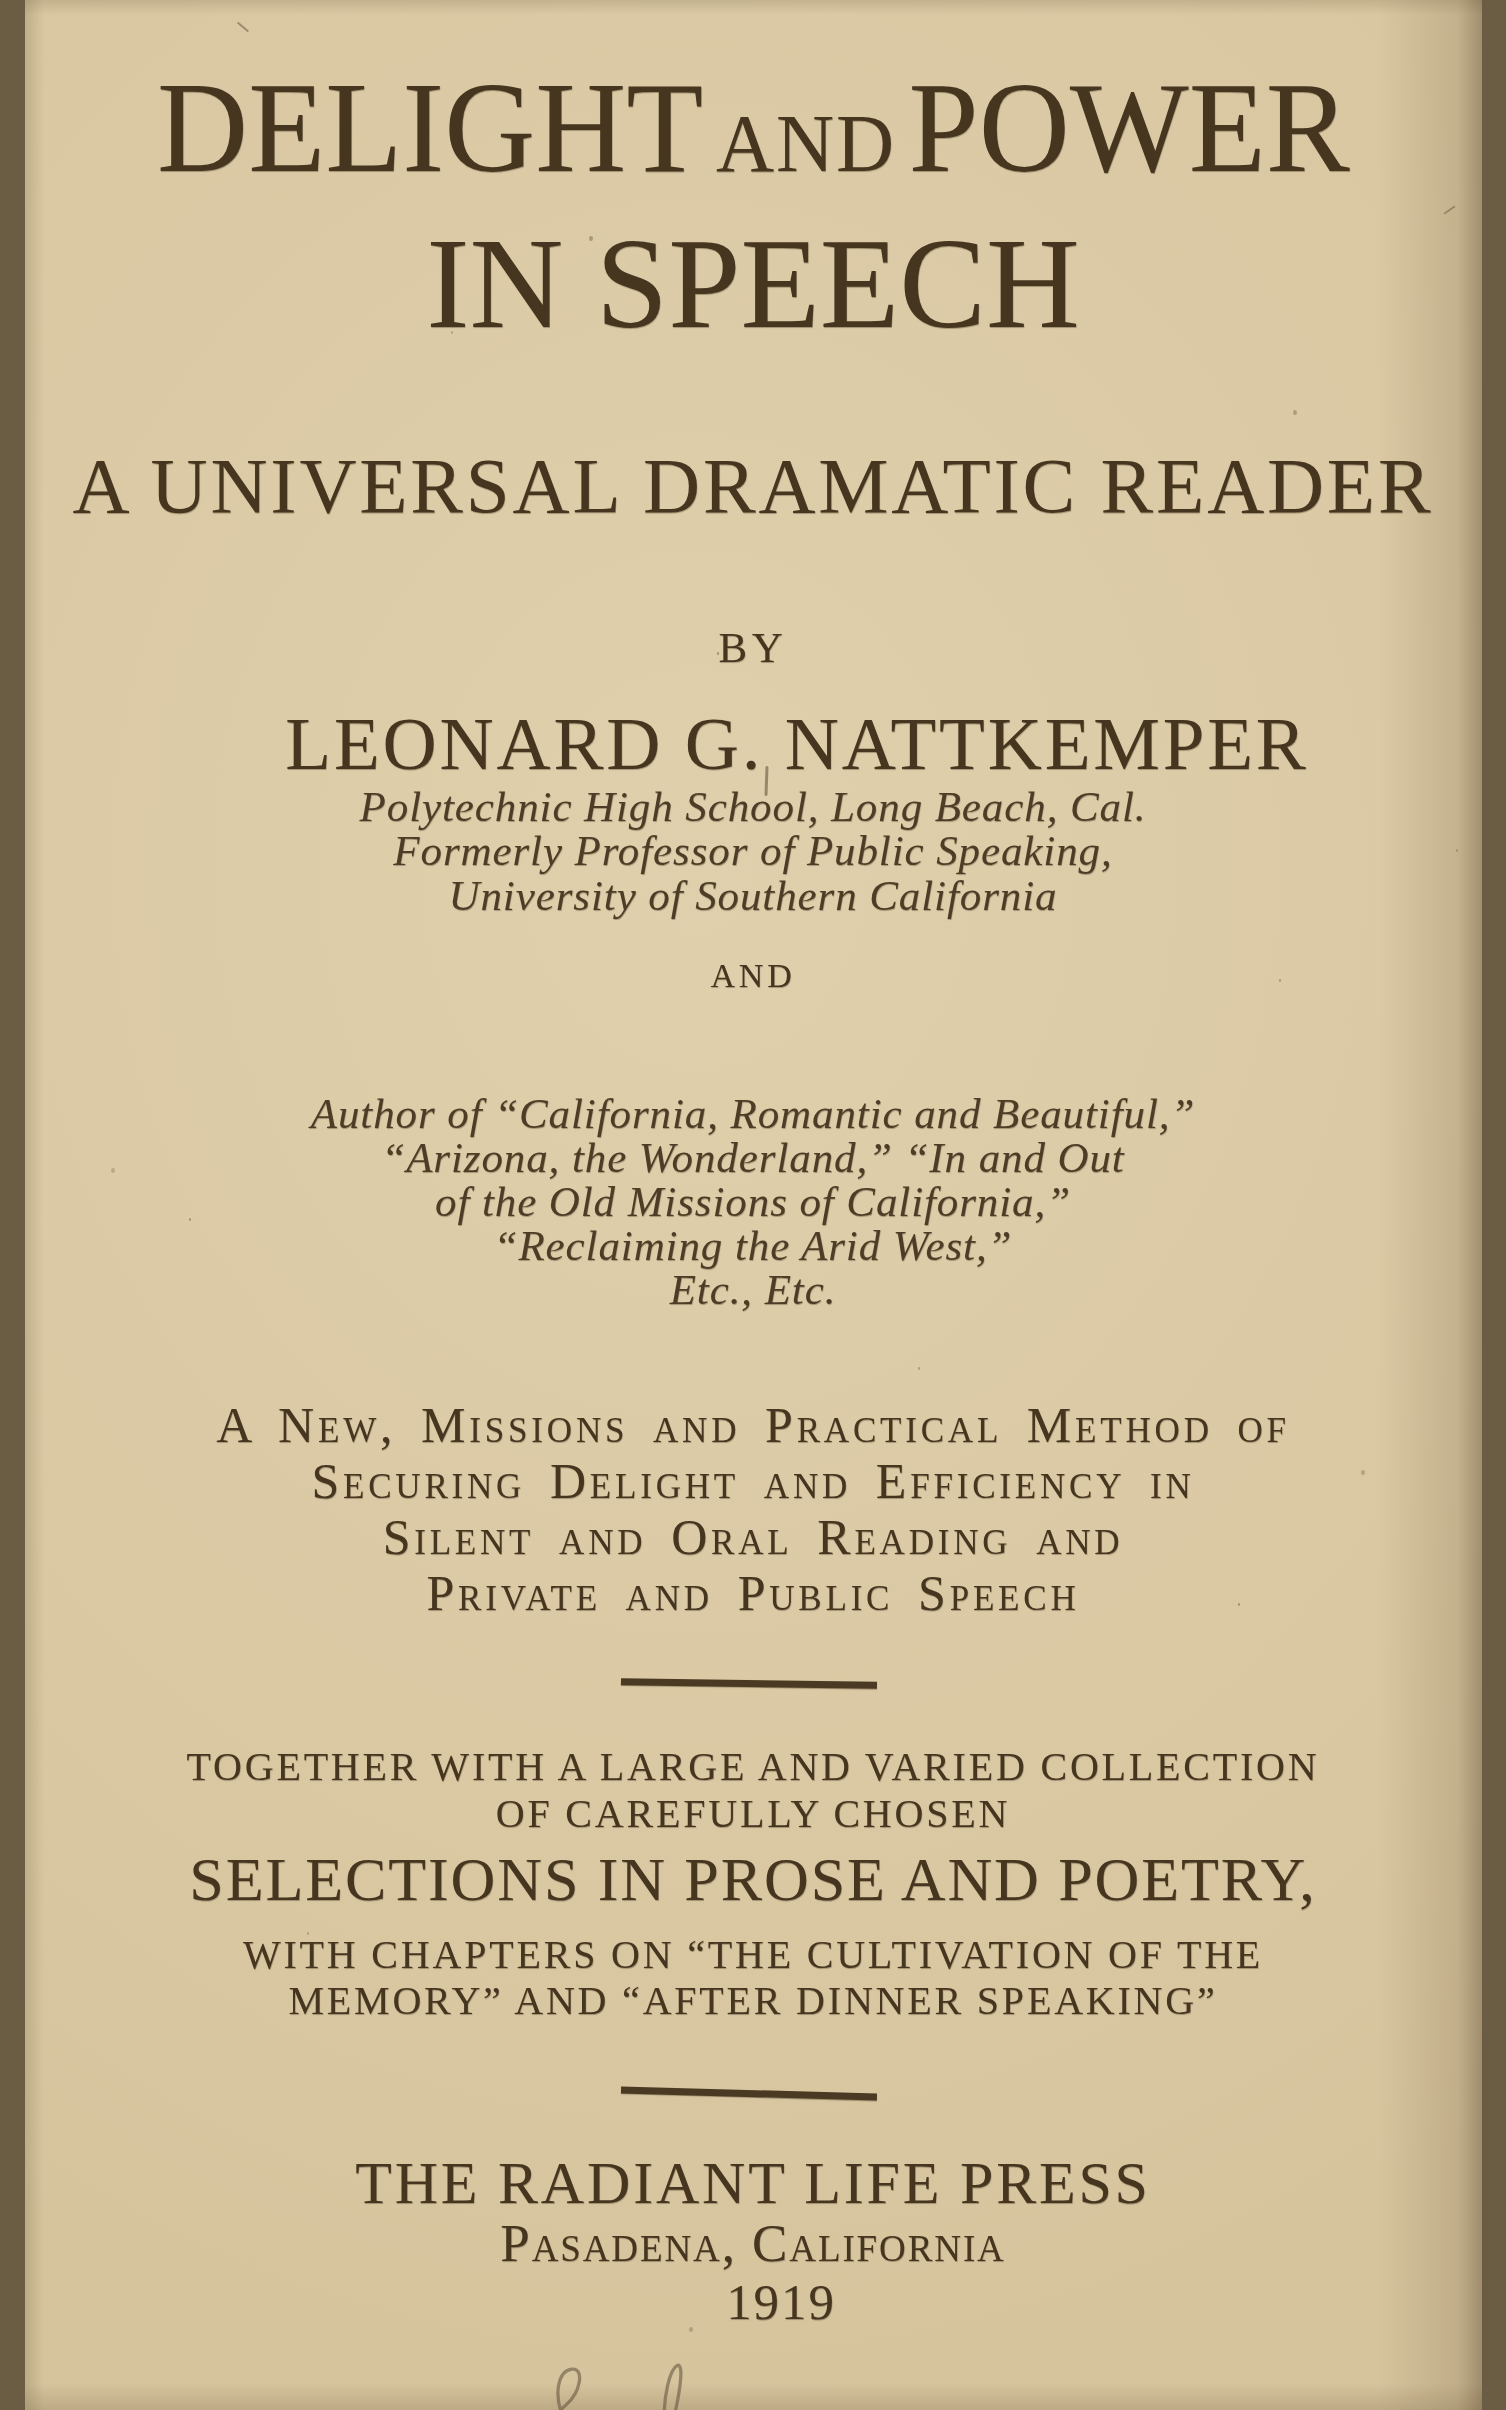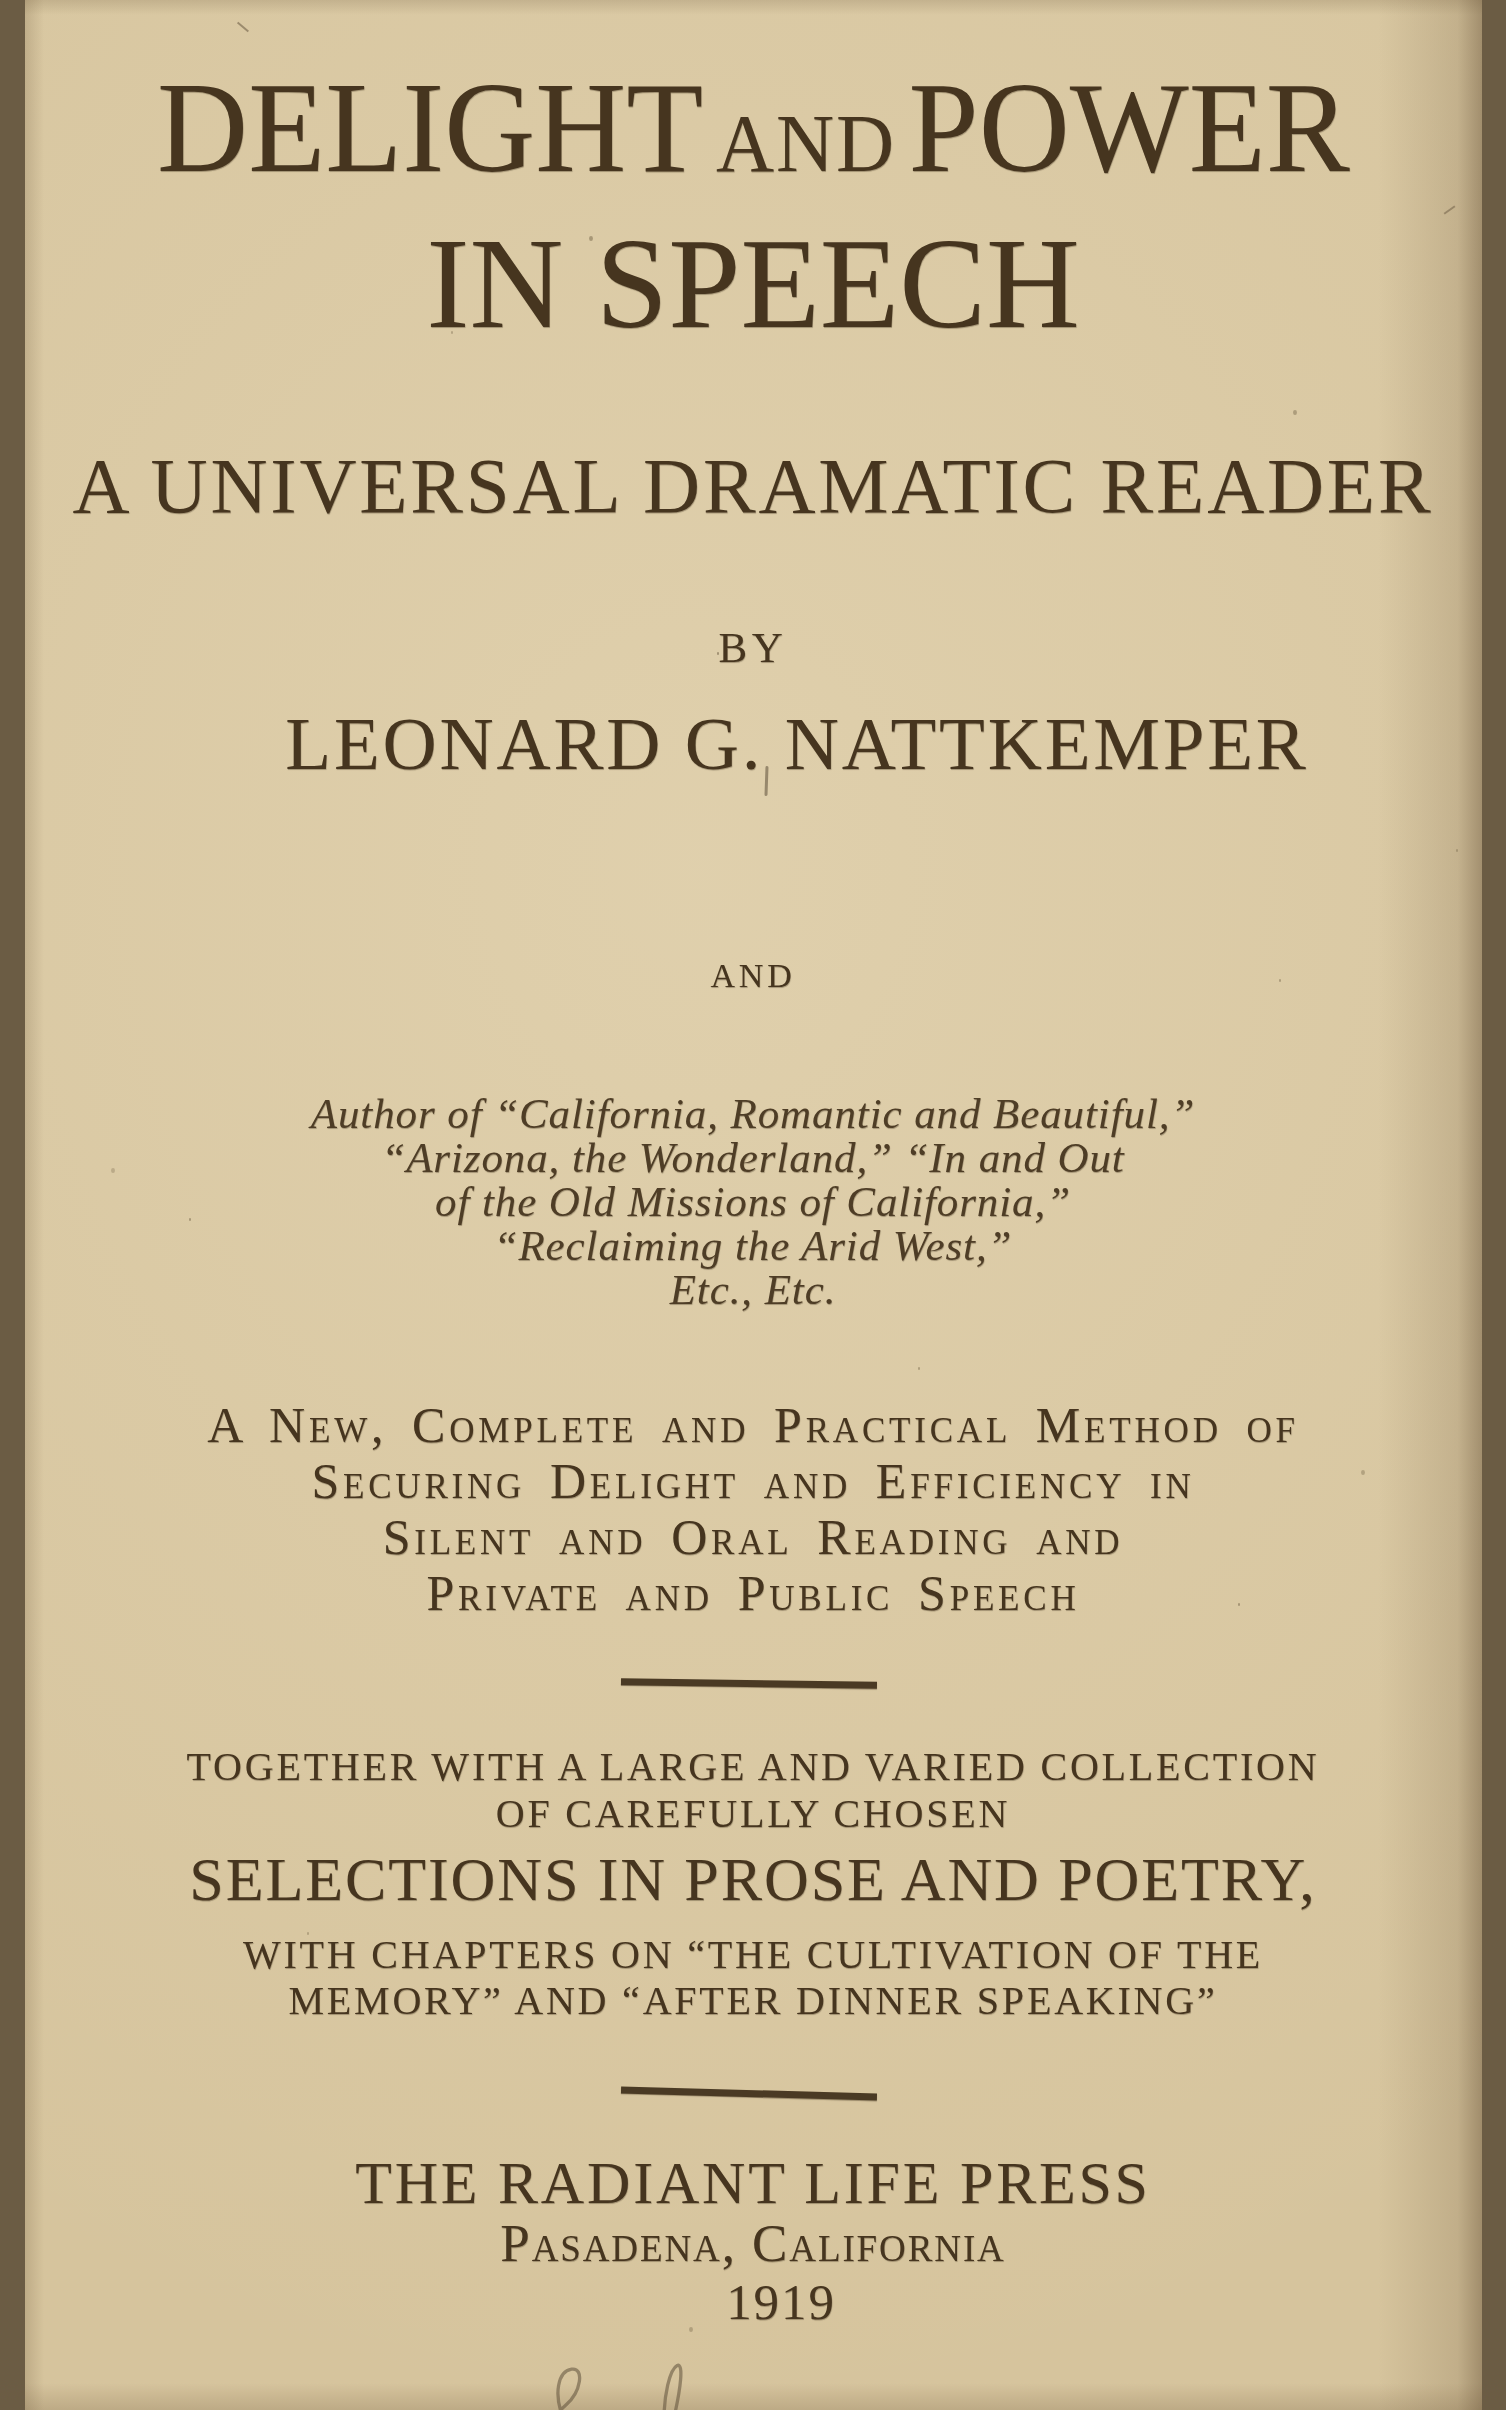--- a/index.html
+++ b/index.html
@@ -98,34 +98,39 @@
   <div class="block ink" id="title-line1"><span>DELIGHT</span><span class="title-and">AND</span><span>POWER</span></div>
 
   <div class="block ink" id="subtitle">A UNIVERSAL DRAMATIC READER</div>
 
   <div class="block ink" id="title-line2">IN SPEECH</div>
 
   <div class="block ink" id="byline">BY</div>
 
   <div class="block ink" id="author1-name">LEONARD G. NATTKEMPER</div>
 
+  <div class="block ink" id="author1-credentials">
+    <div>Polytechnic High School, Long Beach, Cal.</div>
+    <div>Formerly Professor of Public Speaking,</div>
+    <div>University of Southern California</div>
+  </div>
 
   <div class="block ink" id="conjunction">AND</div>
 
 
   <div class="block ink" id="author2-credentials">
     <div>Author of “California, Romantic and Beautiful,”</div>
     <div>“Arizona, the Wonderland,” “In and Out</div>
     <div>of the Old Missions of California,”</div>
     <div>“Reclaiming the Arid West,”</div>
     <div>Etc., Etc.</div>
   </div>
 
   <div class="block ink" id="method-statement">
-    <div>A New, Complete and Practical Method of</div>
+    <div>A New, Missions and Practical Method of</div>
     <div>Securing Delight and Efficiency in</div>
     <div>Silent and Oral Reading and</div>
     <div>Private and Public Speech</div>
   </div>
 
   <div class="divider" id="divider1"></div>
 
   <div class="block ink" id="collection-statement">
     <div>TOGETHER WITH A LARGE AND VARIED COLLECTION</div>
     <div>OF CAREFULLY CHOSEN</div>

